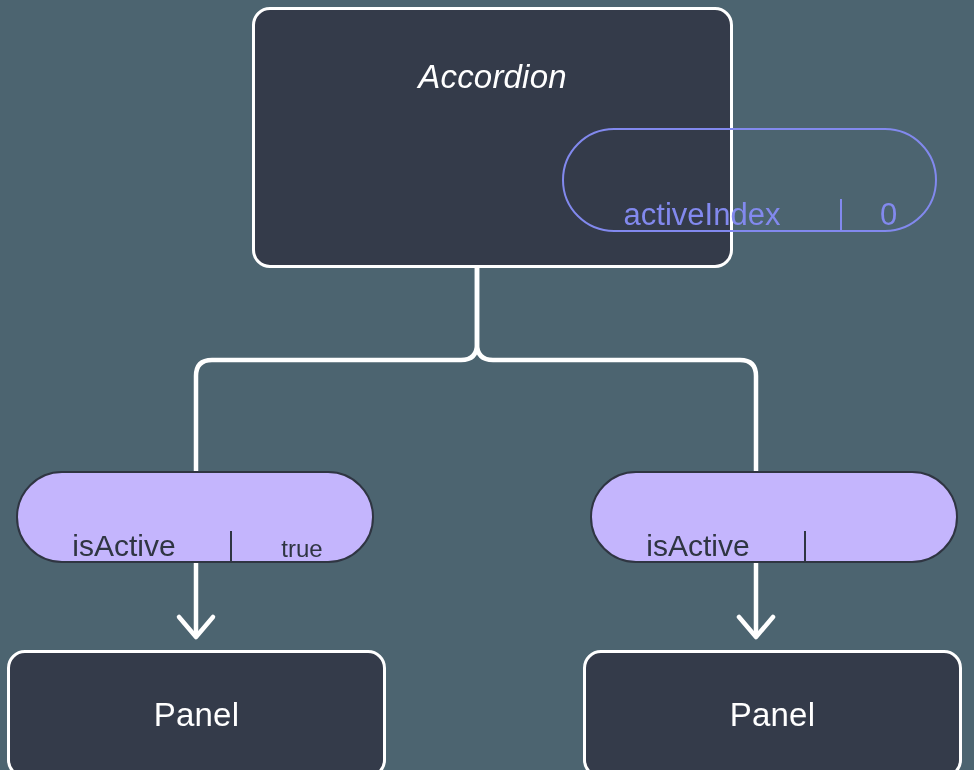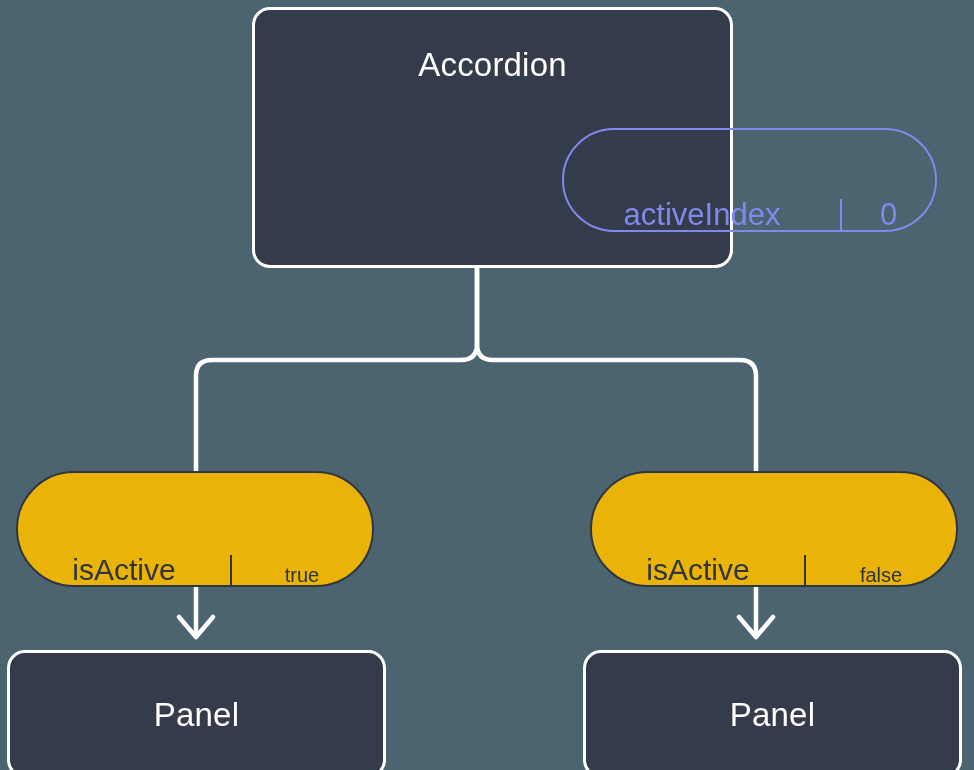--- a/index.html
+++ b/index.html
@@ -56,21 +56,21 @@
   #panel-left  { left: 7px; }
   #panel-right { left: 583px; }
 
   .node-title {
     color: #ffffff;
     font-size: 33px;
     font-weight: 500;
     letter-spacing: 0.2px;
     line-height: 1;
   }
-  #accordion-box .node-title { margin-top: 38px; }
+  #accordion-box .node-title { margin-top: 50px; font-style: italic; }
 
   
   .pill {
     box-sizing: border-box;
     display: flex;
     align-items: flex-end;
     border-radius: 999px;
     overflow: hidden;
   }
   .pill-key, .pill-val {
@@ -100,33 +100,33 @@
   .pill.outlined .pill-val {
     flex: 1 1 auto;
     color: #8289ee;
     font-size: 31px;
   }
 
   
   .pill.solid {
     position: absolute;
     top: 471px;
-    height: 116px;
-    background: #eab308;
+    height: 92px;
+    background: #c4b5fd;
     border: 2px solid #2f3542;
     z-index: 3;
   }
   .pill.solid .pill-key {
     color: #2f3542;
     font-size: 30px;
     border-right: 2px solid #2f3542;
   }
   .pill.solid .pill-val {
     color: #2f3542;
-    font-size: 20px;
+    font-size: 24px;
     flex: 1 1 auto;
     margin-top: 36px;
   }
   #pill-left  { left: 16px;  width: 358px; }
   #pill-left  .pill-key { flex: 0 0 214px; }
   #pill-right { left: 590px; width: 368px; }
   #pill-right .pill-key { flex: 0 0 214px; }
 </style>
 </head>
 <body>
@@ -168,21 +168,20 @@
     </div>
   </div>
 
   <div class="pill solid" id="pill-left">
     <div class="pill-key">isActive</div>
     <div class="pill-val">true</div>
   </div>
 
   <div class="pill solid" id="pill-right">
     <div class="pill-key">isActive</div>
-    <div class="pill-val">false</div>
   </div>
 
   <div class="node-box panel-box" id="panel-left">
     <div class="node-title">Panel</div>
   </div>
 
   <div class="node-box panel-box" id="panel-right">
     <div class="node-title">Panel</div>
   </div>
 

